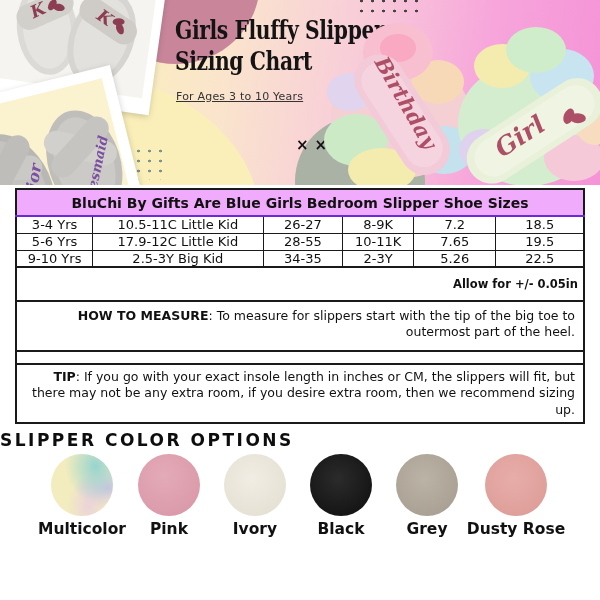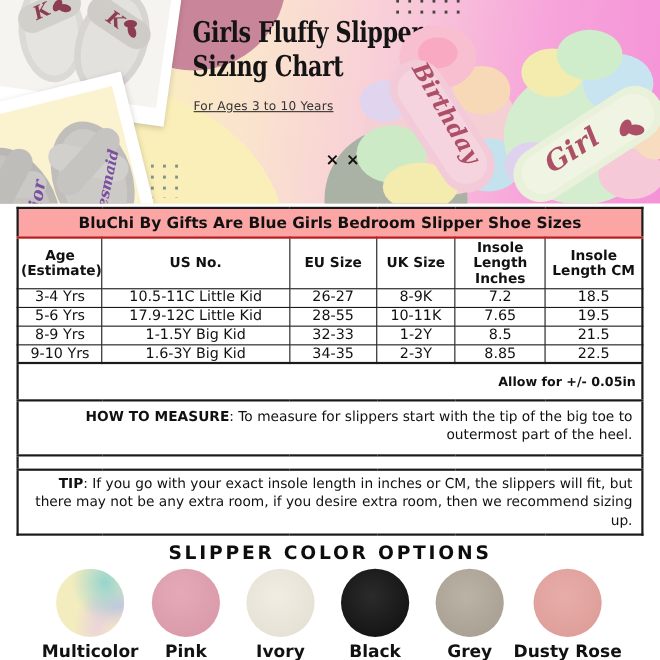--- a/index.html
+++ b/index.html
@@ -30,32 +30,32 @@
   .x-marks{position:absolute;left:296px;top:136px;font-size:15px;font-weight:bold;color:#121212;letter-spacing:6px;}
 
   .hero-slippers{position:absolute;right:-6px;top:18px;width:300px;height:168px;}
   svg text.script{font-family:"DejaVu Serif",serif;font-style:italic;font-weight:bold;}
 
   
   .table-wrap{padding:3px 15px 0 15px;}
   table.size{border-collapse:collapse;width:570px;table-layout:fixed;color:#111;}
   table.size td{border:1px solid #1a1a1a;text-align:center;vertical-align:middle;padding:0 2px;box-sizing:border-box;}
   table.size{border:2px solid #1a1a1a;}
-  tr.t-title td{background:#fca5a5;height:27px;font-size:14px;font-weight:bold;border-bottom:2px solid #b91c1c;}
+  tr.t-title td{background:#f0abfc;height:27px;font-size:14px;font-weight:bold;border-bottom:2px solid #6d28d9;}
   tr.t-head td{height:46px;font-size:12.5px;font-weight:bold;line-height:1.12;}
   tr.t-data td{height:17px;font-size:13px;}
   tr.t-allow td{height:34px;font-size:11.5px;font-weight:bold;text-align:right;padding-right:5px;border-top:2px solid #1a1a1a;border-bottom:2px solid #1a1a1a;}
   tr.t-measure td{height:50px;font-size:12.5px;text-align:right;vertical-align:top;padding:6px 8px;line-height:1.3;border-bottom:2px solid #1a1a1a;}
   tr.t-spacer td{height:13px;border-bottom:2px solid #1a1a1a;}
   tr.t-tip td{height:44px;font-size:12.5px;text-align:right;vertical-align:top;padding:4px 8px;line-height:1.3;}
   .lbl{font-weight:bold;}
 
   
   .colors{margin-top:6px;}
-  .colors h2{margin:0;text-align:center;font-size:17px;font-weight:bold;letter-spacing:2.5px;color:#0d0d0d;}
+  .colors h2{margin:0;font-size:17px;font-weight:bold;letter-spacing:2.5px;color:#0d0d0d;}
   .swatch-row{display:flex;justify-content:space-between;padding:0 38px;margin-top:4px;}
   .swatch{width:92px;display:flex;flex-direction:column;align-items:center;}
   .swatch .dot{width:62px;height:62px;border-radius:50%;}
   .swatch .cap{margin-top:4px;font-size:15.5px;font-weight:bold;color:#111;white-space:nowrap;}
   .dot.multicolor{background:
      radial-gradient(ellipse at 72% 20%, #96d4cf 0%, rgba(150,212,207,0) 48%),
      radial-gradient(ellipse at 92% 55%, #cfc3e4 0%, rgba(207,195,228,0) 42%),
      radial-gradient(ellipse at 60% 85%, #ecd3da 0%, rgba(236,211,218,0) 40%),
      #f2ecbe;}
 </style>
@@ -168,58 +168,42 @@
         <col style="width:30%">
         <col style="width:14%">
       <col style="width:12.5%">
         <col style="width:14.5%">
         <col style="width:15.5%">
     </colgroup>
     <tbody>
         <tr class="t-title">
           <td colspan="6">BluChi By Gifts Are Blue Girls Bedroom Slipper Shoe Sizes</td>
         </tr>
-    <tr class="t-head">
-      <td>Age (Estimate)</td>
-      <td>US No.</td>
-      <td>EU Size</td>
-      <td>UK Size</td>
-      <td>Insole Length Inches</td>
-      <td>Insole Length CM</td>
-    </tr>
     <tr class="t-data">
       <td>3-4 Yrs</td>
       <td>10.5-11C Little Kid</td>
       <td>26-27</td>
       <td>8-9K</td>
       <td>7.2</td>
       <td>18.5</td>
     </tr>
     <tr class="t-data">
       <td>5-6 Yrs</td>
       <td>17.9-12C Little Kid</td>
       <td>28-55</td>
       <td>10-11K</td>
       <td>7.65</td>
       <td>19.5</td>
     </tr>
     <tr class="t-data">
-      <td>8-9 Yrs</td>
-      <td>1-1.5Y Big Kid</td>
-      <td>32-33</td>
-      <td>1-2Y</td>
-      <td>8.5</td>
-      <td>21.5</td>
-    </tr>
-    <tr class="t-data">
       <td>9-10 Yrs</td>
-      <td>1.6-3Y Big Kid</td>
+      <td>2.5-3Y Big Kid</td>
       <td>34-35</td>
       <td>2-3Y</td>
-      <td>8.85</td>
+      <td>5.26</td>
       <td>22.5</td>
     </tr>
     <tr class="t-allow">
           <td colspan="6">Allow for +/- 0.05in</td>
         </tr>
     <tr class="t-measure">
       <td colspan="6"><span class="lbl">HOW TO MEASURE</span><span>: To measure for slippers start with the tip of the big toe to outermost part of the heel.</span></td>
     </tr>
     <tr class="t-spacer">
           <td colspan="6"></td>

